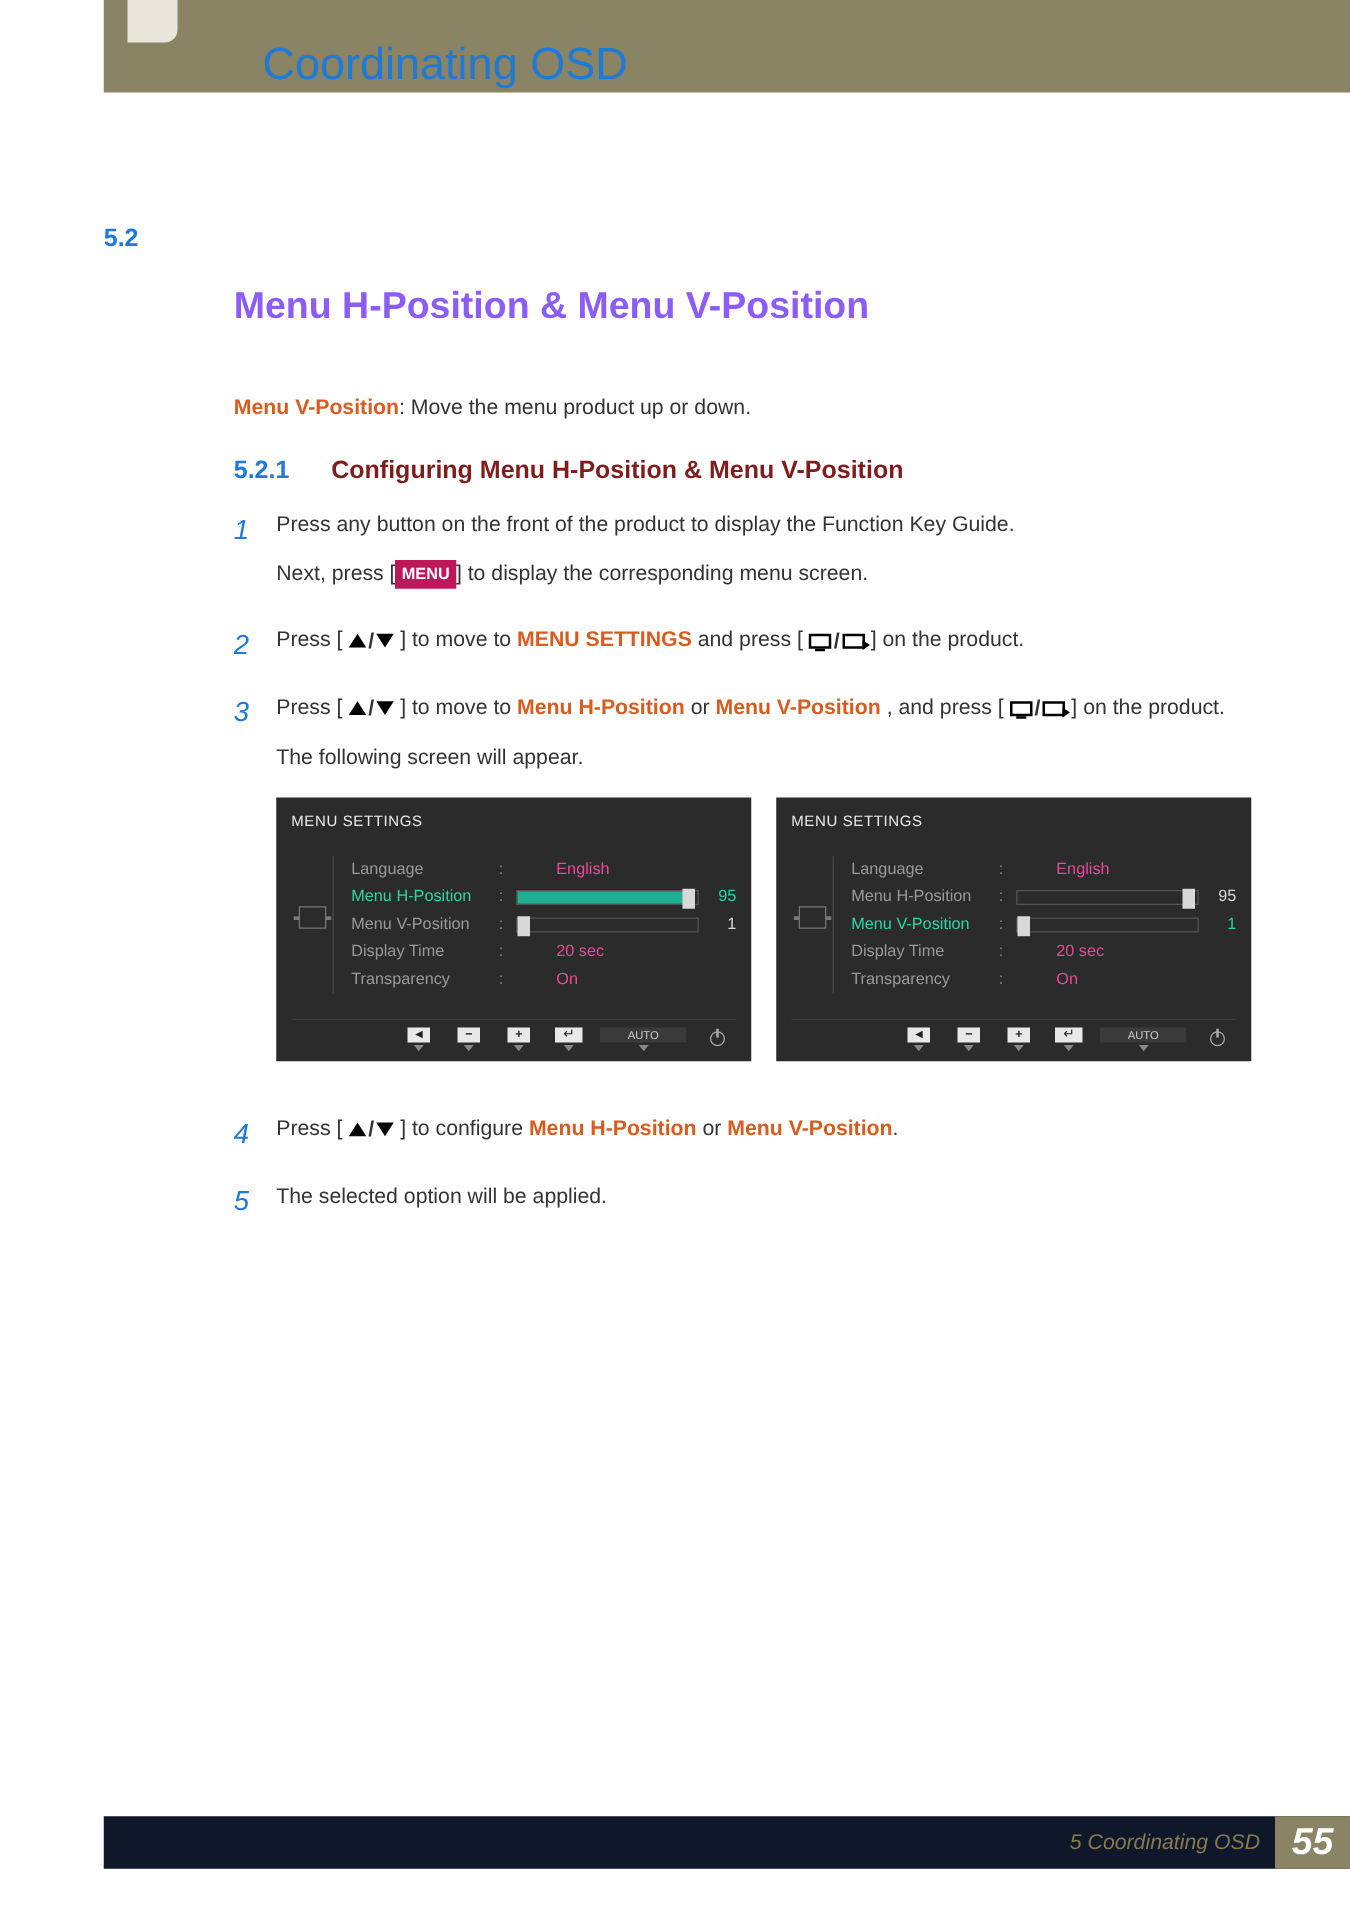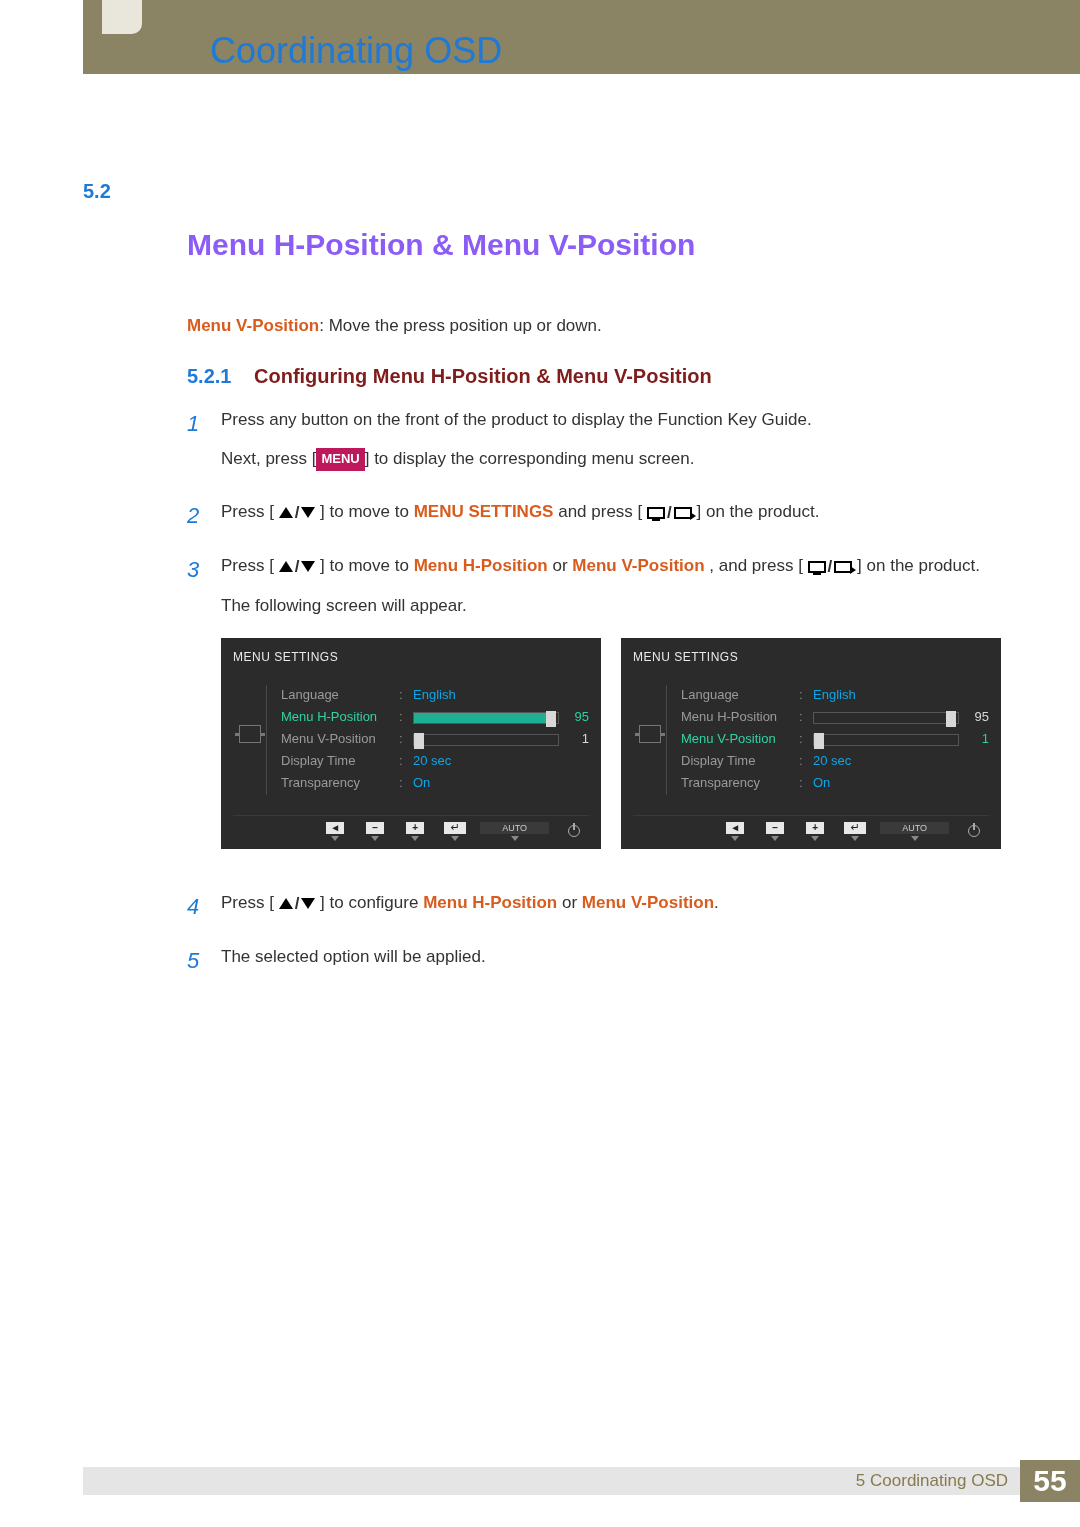--- a/index.html
+++ b/index.html
@@ -34,21 +34,21 @@
   .content {
     position: absolute;
     top: 180px; left: 83px; right: 83px;
   }
   .section-row { display: flex; gap: 24px; margin-bottom: 50px; }
   .section-num { color: #1e7ad6; font-size: 20px; font-weight: bold; width: 80px; }
   .section-title { color: #8b5cf6; font-size: 30px; font-weight: bold; margin-top: 48px; }
   .body-text { margin-left: 104px; font-size: 17px; line-height: 1.7; color: #333; }
   .body-text p { margin-bottom: 18px; }
   .term { color: #d85c1e; font-weight: bold; }
-  .subsection-row { display: flex; gap: 11px; margin: 24px 0 18px 104px; }
+  .subsection-row { display: flex; gap: 22px; margin: 24px 0 18px 104px; }
   .sub-num { color: #1e7ad6; font-size: 20px; font-weight: bold; width: 56px; }
   .sub-title { color: #7f1d1d; font-size: 20px; font-weight: bold; }
   .steps { margin-left: 104px; }
   .step { display: flex; gap: 16px; margin-bottom: 14px; font-size: 17px; line-height: 1.6; }
   .step-num { color: #1e7ad6; font-style: italic; font-size: 22px; width: 18px; flex-shrink: 0; }
   .step-body p { margin-bottom: 12px; }
   .menu-key {
     display: inline-block;
     background: #be185d; color: #fff;
     font-size: 13px; font-weight: bold;
@@ -95,21 +95,21 @@
   }
   .osd-side-icon::before, .osd-side-icon::after {
     content: ""; position: absolute; top: 7px; background: #777;
   }
   .osd-side-icon::before { left: -5px; width: 5px; height: 3px; }
   .osd-side-icon::after { right: -5px; width: 5px; height: 3px; }
   .osd-list { flex: 1; }
   .osd-row { display: flex; align-items: center; height: 22px; gap: 8px; }
   .osd-label { width: 110px; color: #9a9a9a; }
   .osd-colon { width: 6px; color: #888; }
-  .osd-val { color: #0ea5e9; }
+  .osd-val { color: #ec4899; margin-left: 32px; }
   .osd-active .osd-label { color: #30d3a3; }
   .osd-slider-wrap { display: flex; align-items: center; gap: 8px; flex: 1; }
   .osd-slider {
     height: 12px; border: 1px solid #555; position: relative; flex: 1;
   }
   .osd-slider-fill { position: absolute; top: 0; bottom: 0; left: 0; }
   .fill-teal { background: #1faf93; }
   .osd-slider-handle {
     position: absolute; top: -2px; width: 10px; height: 16px; background: #d8d8d8;
   }
@@ -132,24 +132,25 @@
   .fbtn-arrow {
     width: 0; height: 0;
     border-left: 4px solid transparent; border-right: 4px solid transparent; border-top: 5px solid #888;
   }
   .power { width: 12px; height: 12px; border: 1.5px solid #aaa; border-radius: 50%; position: relative; }
   .power::after { content: ""; position: absolute; top: -3px; left: 4px; width: 2px; height: 7px; background: #aaa; }
 
   
   .footer-band {
     position: absolute;
-    bottom: 32px; left: 83px; right: 0; height: 28px;
-    background: #e5e5e5;
+    bottom: 32px; left: 83px; right: 0; height: 42px;
+    background: #0f172a;
     display: flex; align-items: center; justify-content: flex-end;
     padding-right: 0;
+    font-style: italic;
   }
   .footer-label { color: #877b4e; font-size: 17px; margin-right: 12px; }
   .footer-pagebox {
     background: #8a8364; color: #fff; font-size: 30px; font-weight: bold;
     width: 60px; height: 42px; display: flex; align-items: center; justify-content: center;
   }
   .left-gutter {
     position: absolute; top: 0; bottom: 0; left: 0; width: 83px; background: #fff;
   }
 </style>
@@ -163,21 +164,21 @@
 
 <div class="content">
 
   <div class="section-row">
     <div class="section-num">5.2</div>
     <div class="section-title">Menu H-Position &amp; Menu V-Position</div>
   </div>
 
   <div class="body-text">
     <p>
-      <span class="term">Menu V-Position</span><span>: Move the press position up or down.</span>
+      <span class="term">Menu V-Position</span><span>: Move the menu product up or down.</span>
     </p>
   </div>
 
   <div class="subsection-row">
     <div class="sub-num">5.2.1</div>
     <div class="sub-title">Configuring Menu H-Position &amp; Menu V-Position</div>
   </div>
 
   <div class="steps">
 

